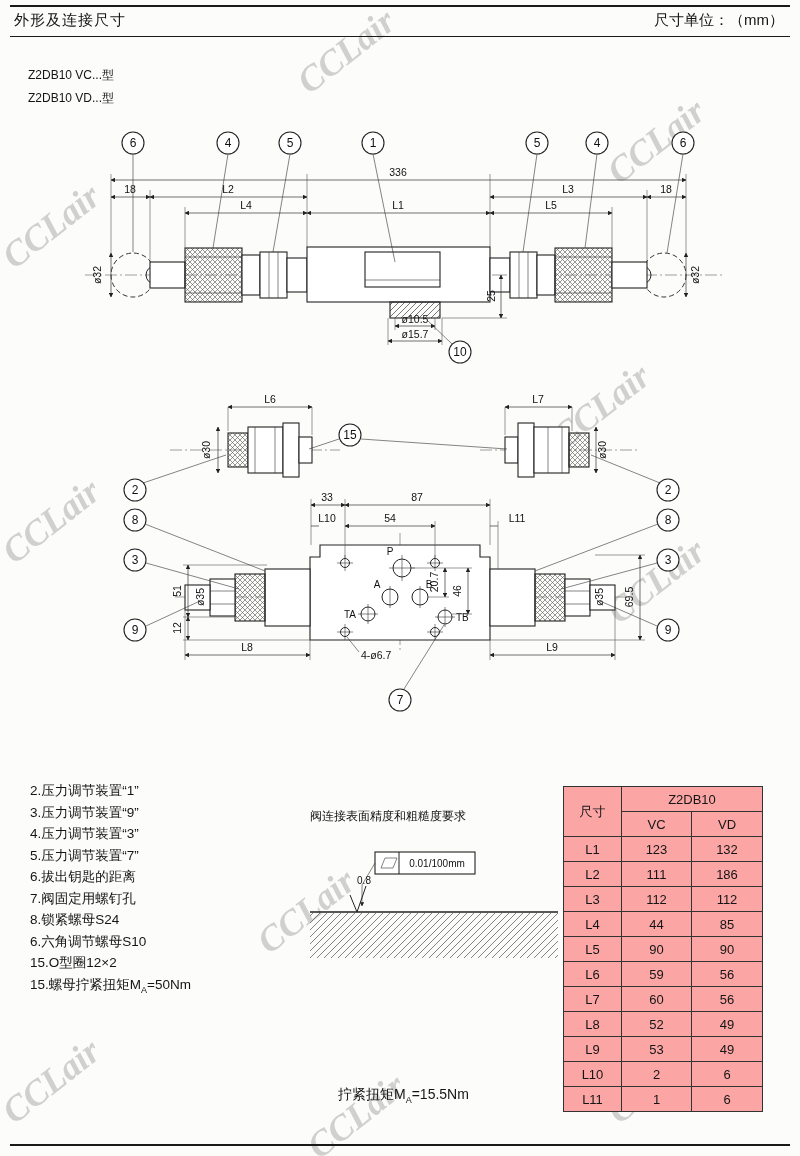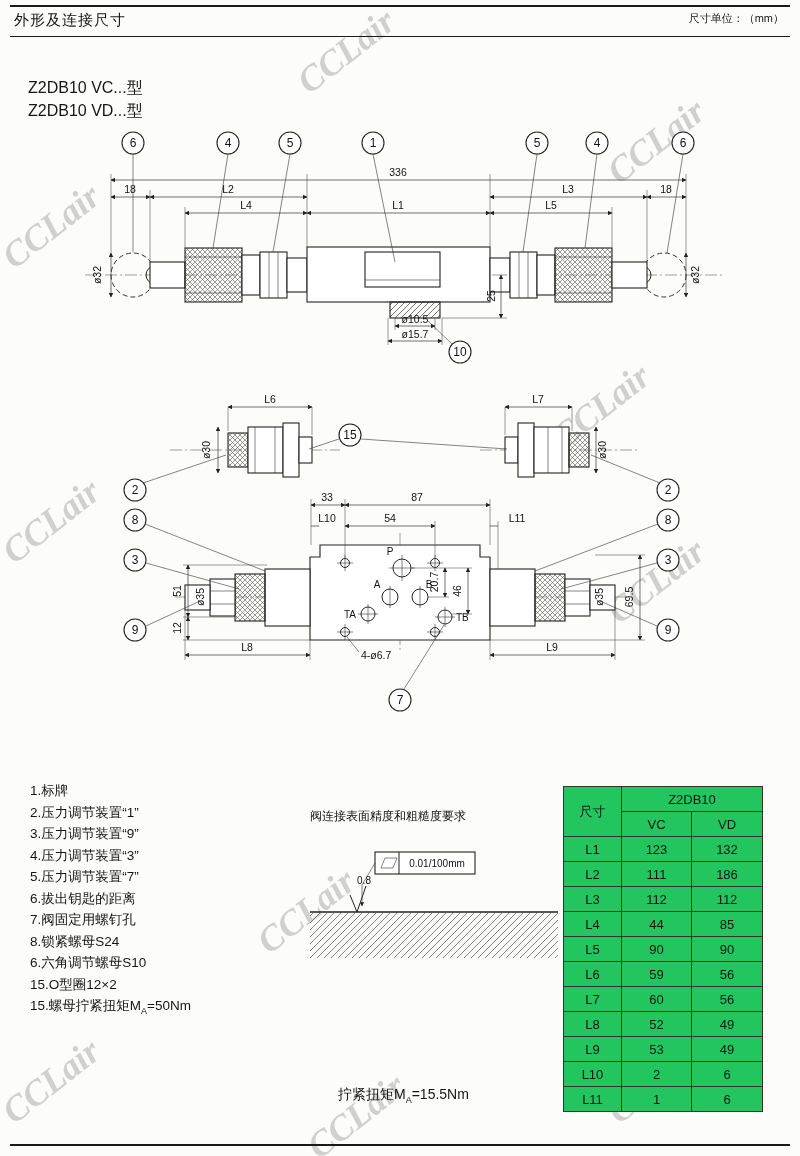--- a/index.html
+++ b/index.html
@@ -3,29 +3,29 @@
 <meta charset="utf-8">
 <style>
   html,body{margin:0;padding:0;background:#e8e8e8}
   .page{position:relative;width:800px;height:1156px;background:#fcfcfb;overflow:hidden;
         font-family:"Liberation Sans","DejaVu Sans",sans-serif;color:#151515}
   .rule{position:absolute;background:#1a1a1a;z-index:2}
   .wm{position:absolute;z-index:0;font-family:"Liberation Serif","DejaVu Serif",serif;
       font-style:italic;font-weight:700;font-size:36px;color:rgba(172,172,172,.55);
       transform:rotate(-38deg);white-space:nowrap;pointer-events:none}
   .hdr-title{position:absolute;left:14px;top:11px;font-size:15px;letter-spacing:1px;z-index:2}
-  .hdr-unit{position:absolute;right:16px;top:11px;font-size:11px;z-index:2}
-  .models{position:absolute;left:28px;top:76px;font-size:16px;line-height:23px;z-index:2}
+  .hdr-unit{position:absolute;right:16px;top:11px;font-size:15px;z-index:2}
+  .models{position:absolute;left:28px;top:64px;font-size:12px;line-height:23px;z-index:2}
   .notes{position:absolute;left:30px;top:780px;font-size:13.5px;line-height:21.5px;z-index:2}
   .notes .indent{padding-left:16px}
   sub{font-size:9px}
   .torque{position:absolute;left:338px;top:1086px;font-size:14px;z-index:2}
   .surface-wrap{position:absolute;left:300px;top:800px;z-index:1}
   .dtable{position:absolute;left:563px;top:786px;border-collapse:collapse;font-size:13px;
-          text-align:center;background:#22c55e;z-index:2}
+          text-align:center;background:#fca5a5;z-index:2}
   .dtable td{border:1px solid #333;height:24px;padding:0 2px;font-weight:normal}
   .dwg{position:absolute;z-index:1}
   
   svg text{font-family:"Liberation Sans","DejaVu Sans",sans-serif;fill:#111}
   .t{font-size:10.5px}
   .tb{font-size:12px}
   .tp{font-size:10px}
   .ln{stroke:#222;stroke-width:1;fill:none}
   .part{stroke:#222;stroke-width:1.1;fill:#fff}
   .pk{stroke:#222;stroke-width:1.1}
@@ -408,21 +408,20 @@
         <text class="tp" x="64" y="84" text-anchor="middle">0.8</text>
       </g>
       <g>
         <line x1="10" y1="112" x2="258" y2="112" stroke="#222" stroke-width="1.4"></line>
         <rect x="10" y="113" width="248" height="45" fill="url(#ht3)" stroke="none"></rect>
       </g>
     </svg>
   </div>
 
   <div class="notes">
-    <div>1.标牌</div>
     <div>2.压力调节装置“1”</div>
     <div>3.压力调节装置“9”</div>
     <div>4.压力调节装置“3”</div>
     <div>5.压力调节装置“7”</div>
     <div>6.拔出钥匙的距离</div>
     <div>7.阀固定用螺钉孔</div>
     <div>8.锁紧螺母S24</div>
     <div>6.六角调节螺母S10</div>
     <div>15.O型圈12×2</div>
     <div><span>15.螺母拧紧扭矩M</span><sub>A</sub><span>=50Nm</span></div>

